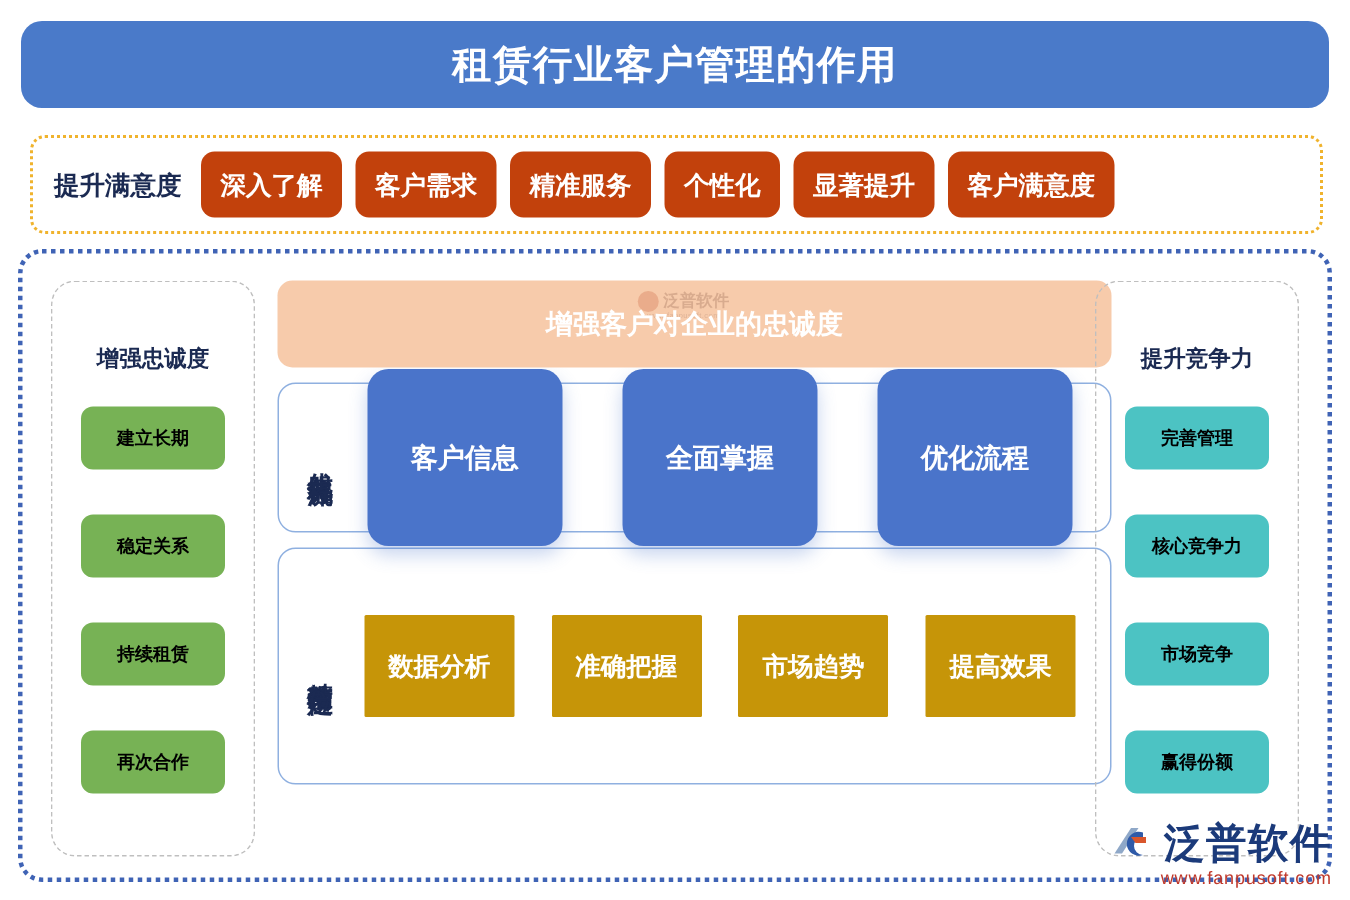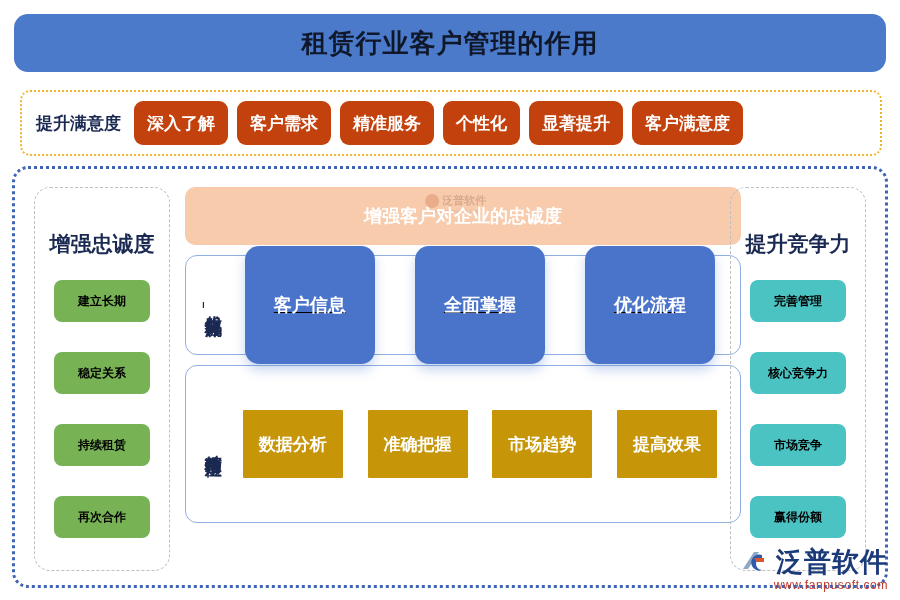--- a/index.html
+++ b/index.html
@@ -23,21 +23,21 @@
     top: 14px;
     width: 872px;
     height: 58px;
     background: #4a7ac9;
     border-radius: 14px;
     display: flex;
     align-items: center;
     justify-content: center;
   }
   .title-bar .title-text {
-    color: #0f172a;
+    color: #ffffff;
     font-size: 26px;
     font-weight: bold;
     letter-spacing: 1px;
   }
 
   
   .sat-strip {
     position: absolute;
     left: 20px;
     top: 90px;
@@ -93,21 +93,21 @@
     display: flex;
     flex-direction: column;
     align-items: center;
     padding-top: 42px;
   }
   .side-col.left  { left: 19px; }
   .side-col.right { right: 19px; }
 
   .side-heading {
     color: #1b2a52;
-    font-size: 21px;
+    font-size: 15px;
     font-weight: bold;
     margin-bottom: 22px;
     white-space: nowrap;
   }
   .side-chip {
     width: 96px;
     height: 42px;
     border-radius: 8px;
     display: flex;
     align-items: center;
@@ -183,21 +183,21 @@
 
   .sub-card {
     width: 100%;
     border: 1px solid #8fb0e0;
     border-radius: 12px;
     background: #ffffff;
     display: flex;
     align-items: center;
     padding: 10px 12px;
   }
-  .sub-card.flow { height: 100px; margin-top: 10px; text-decoration: underline; }
+  .sub-card.flow { height: 100px; margin-top: 10px; }
   .sub-card.mkt  { height: 158px; margin-top: 10px; }
 
   .vlabel {
     writing-mode: vertical-rl;
     text-orientation: upright;
     color: #1b2a52;
     font-size: 17px;
     font-weight: bold;
     letter-spacing: 1px;
     line-height: 1.05;

